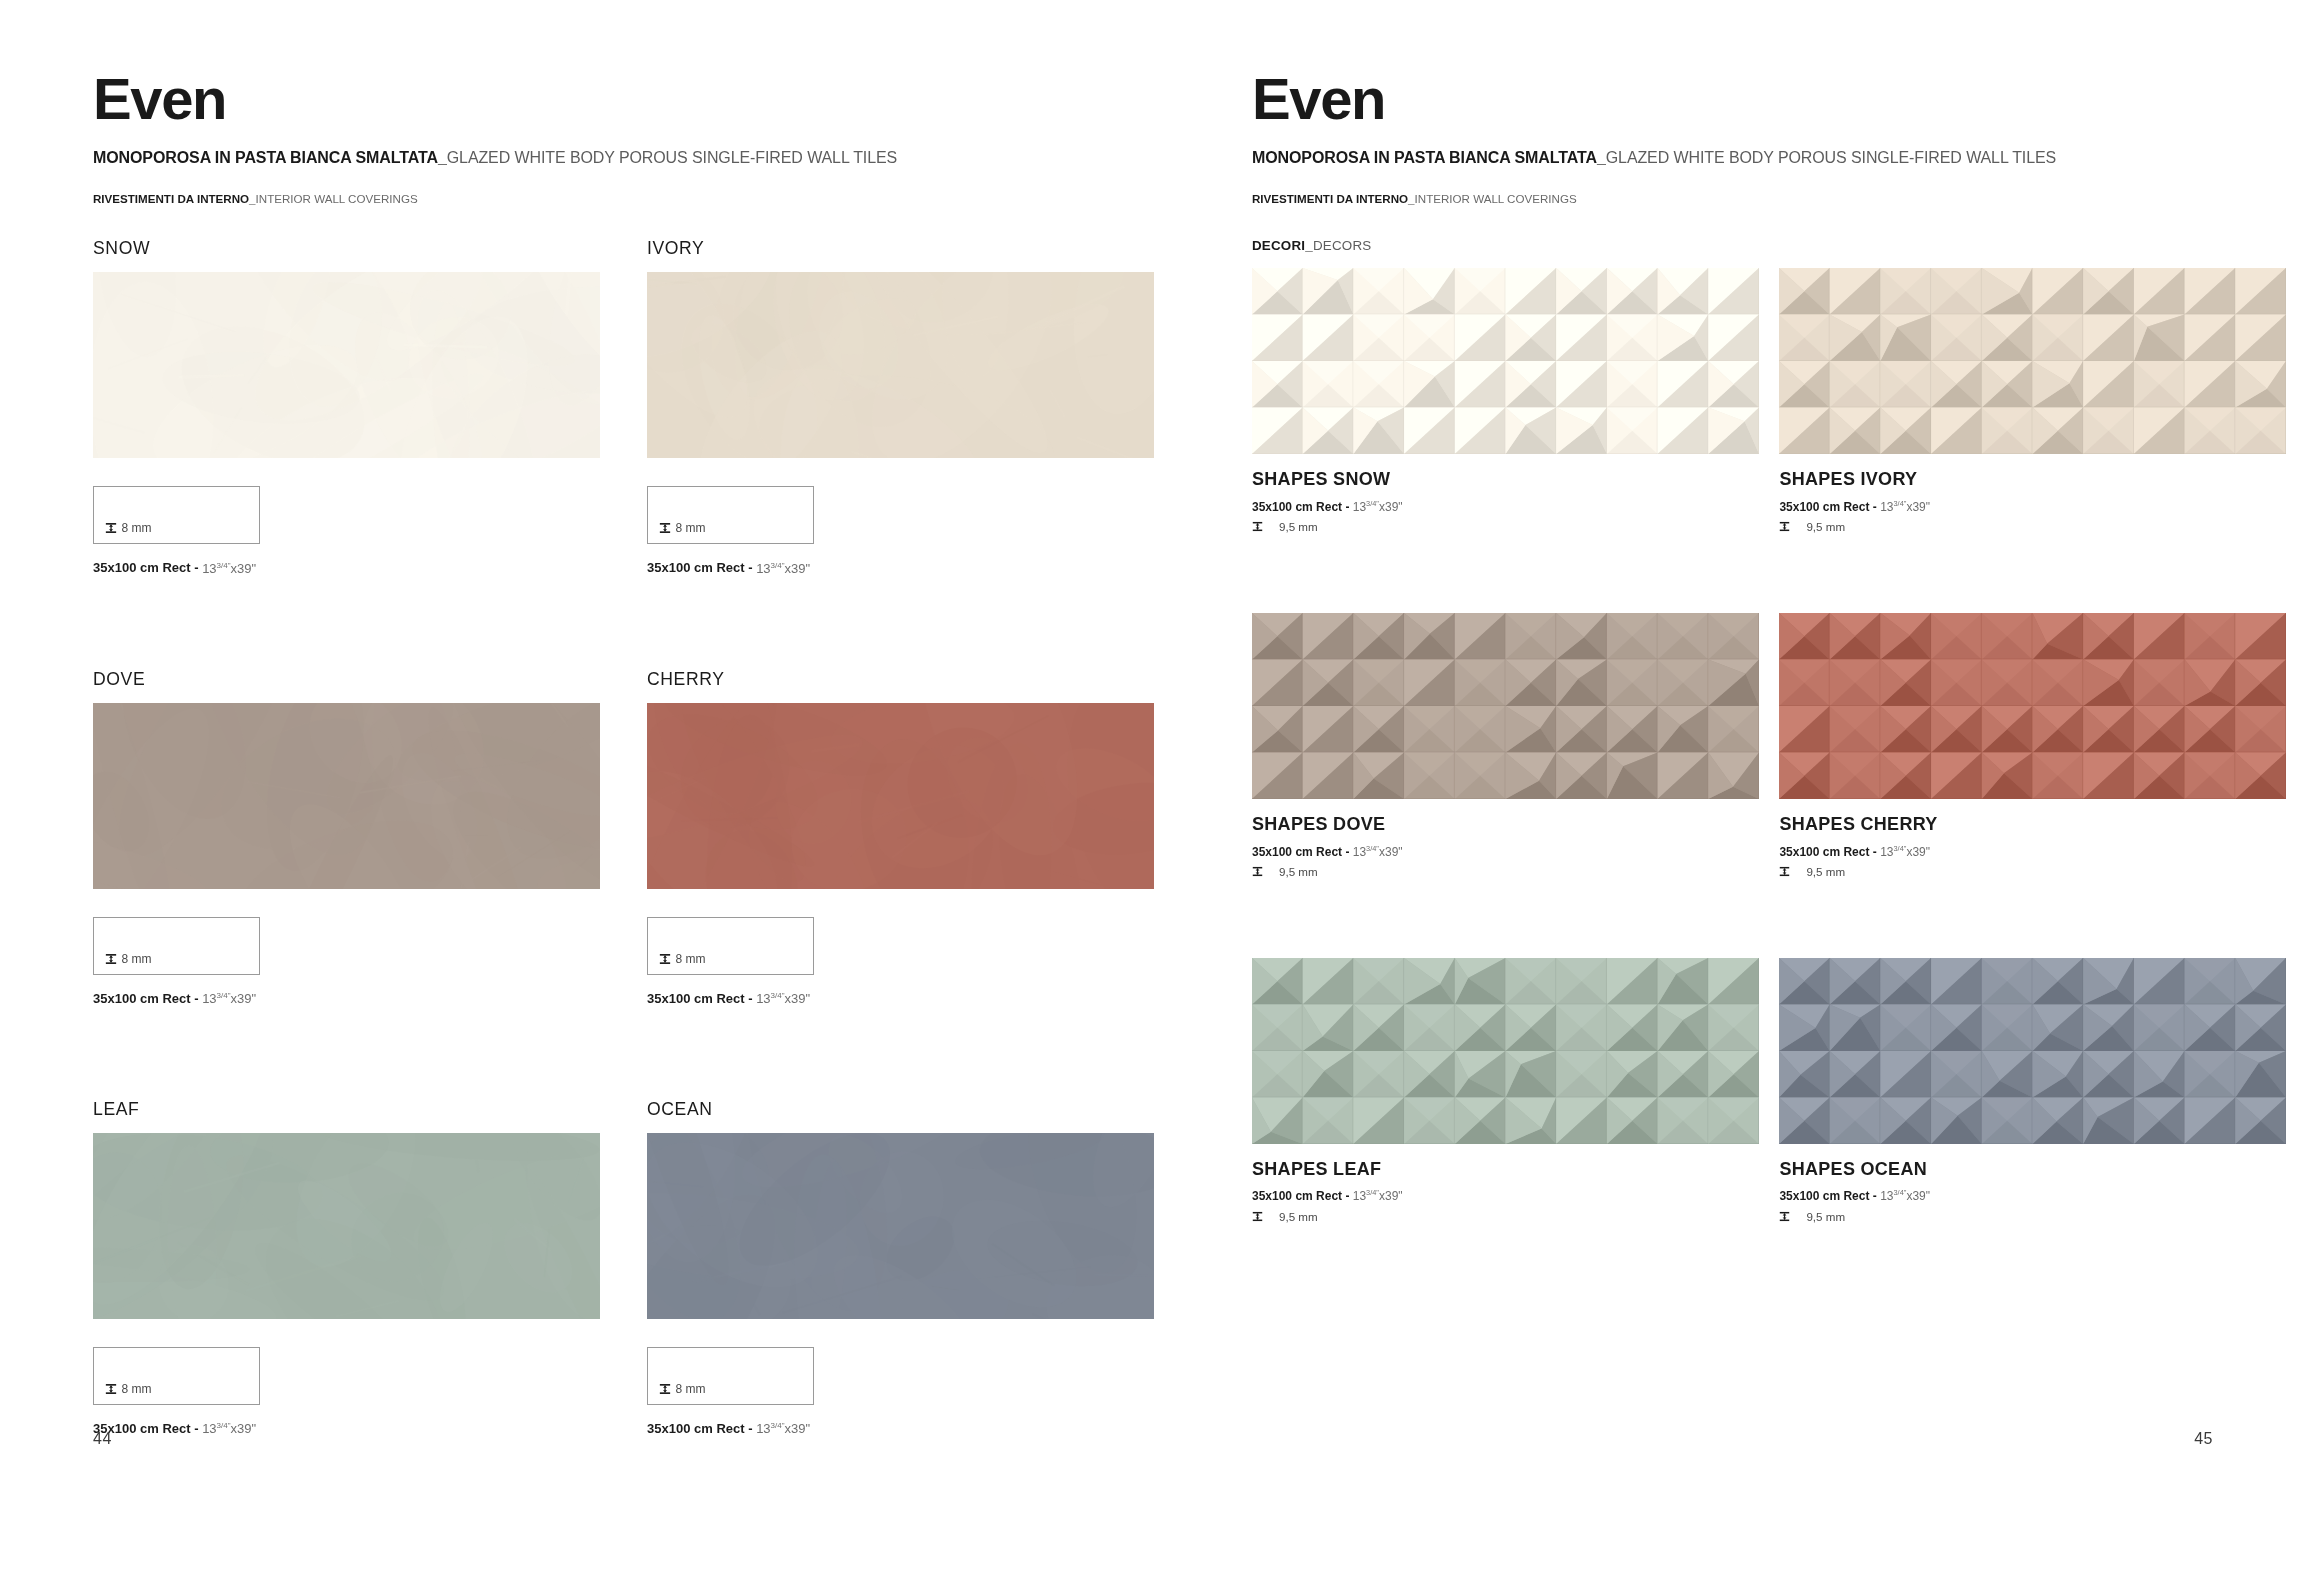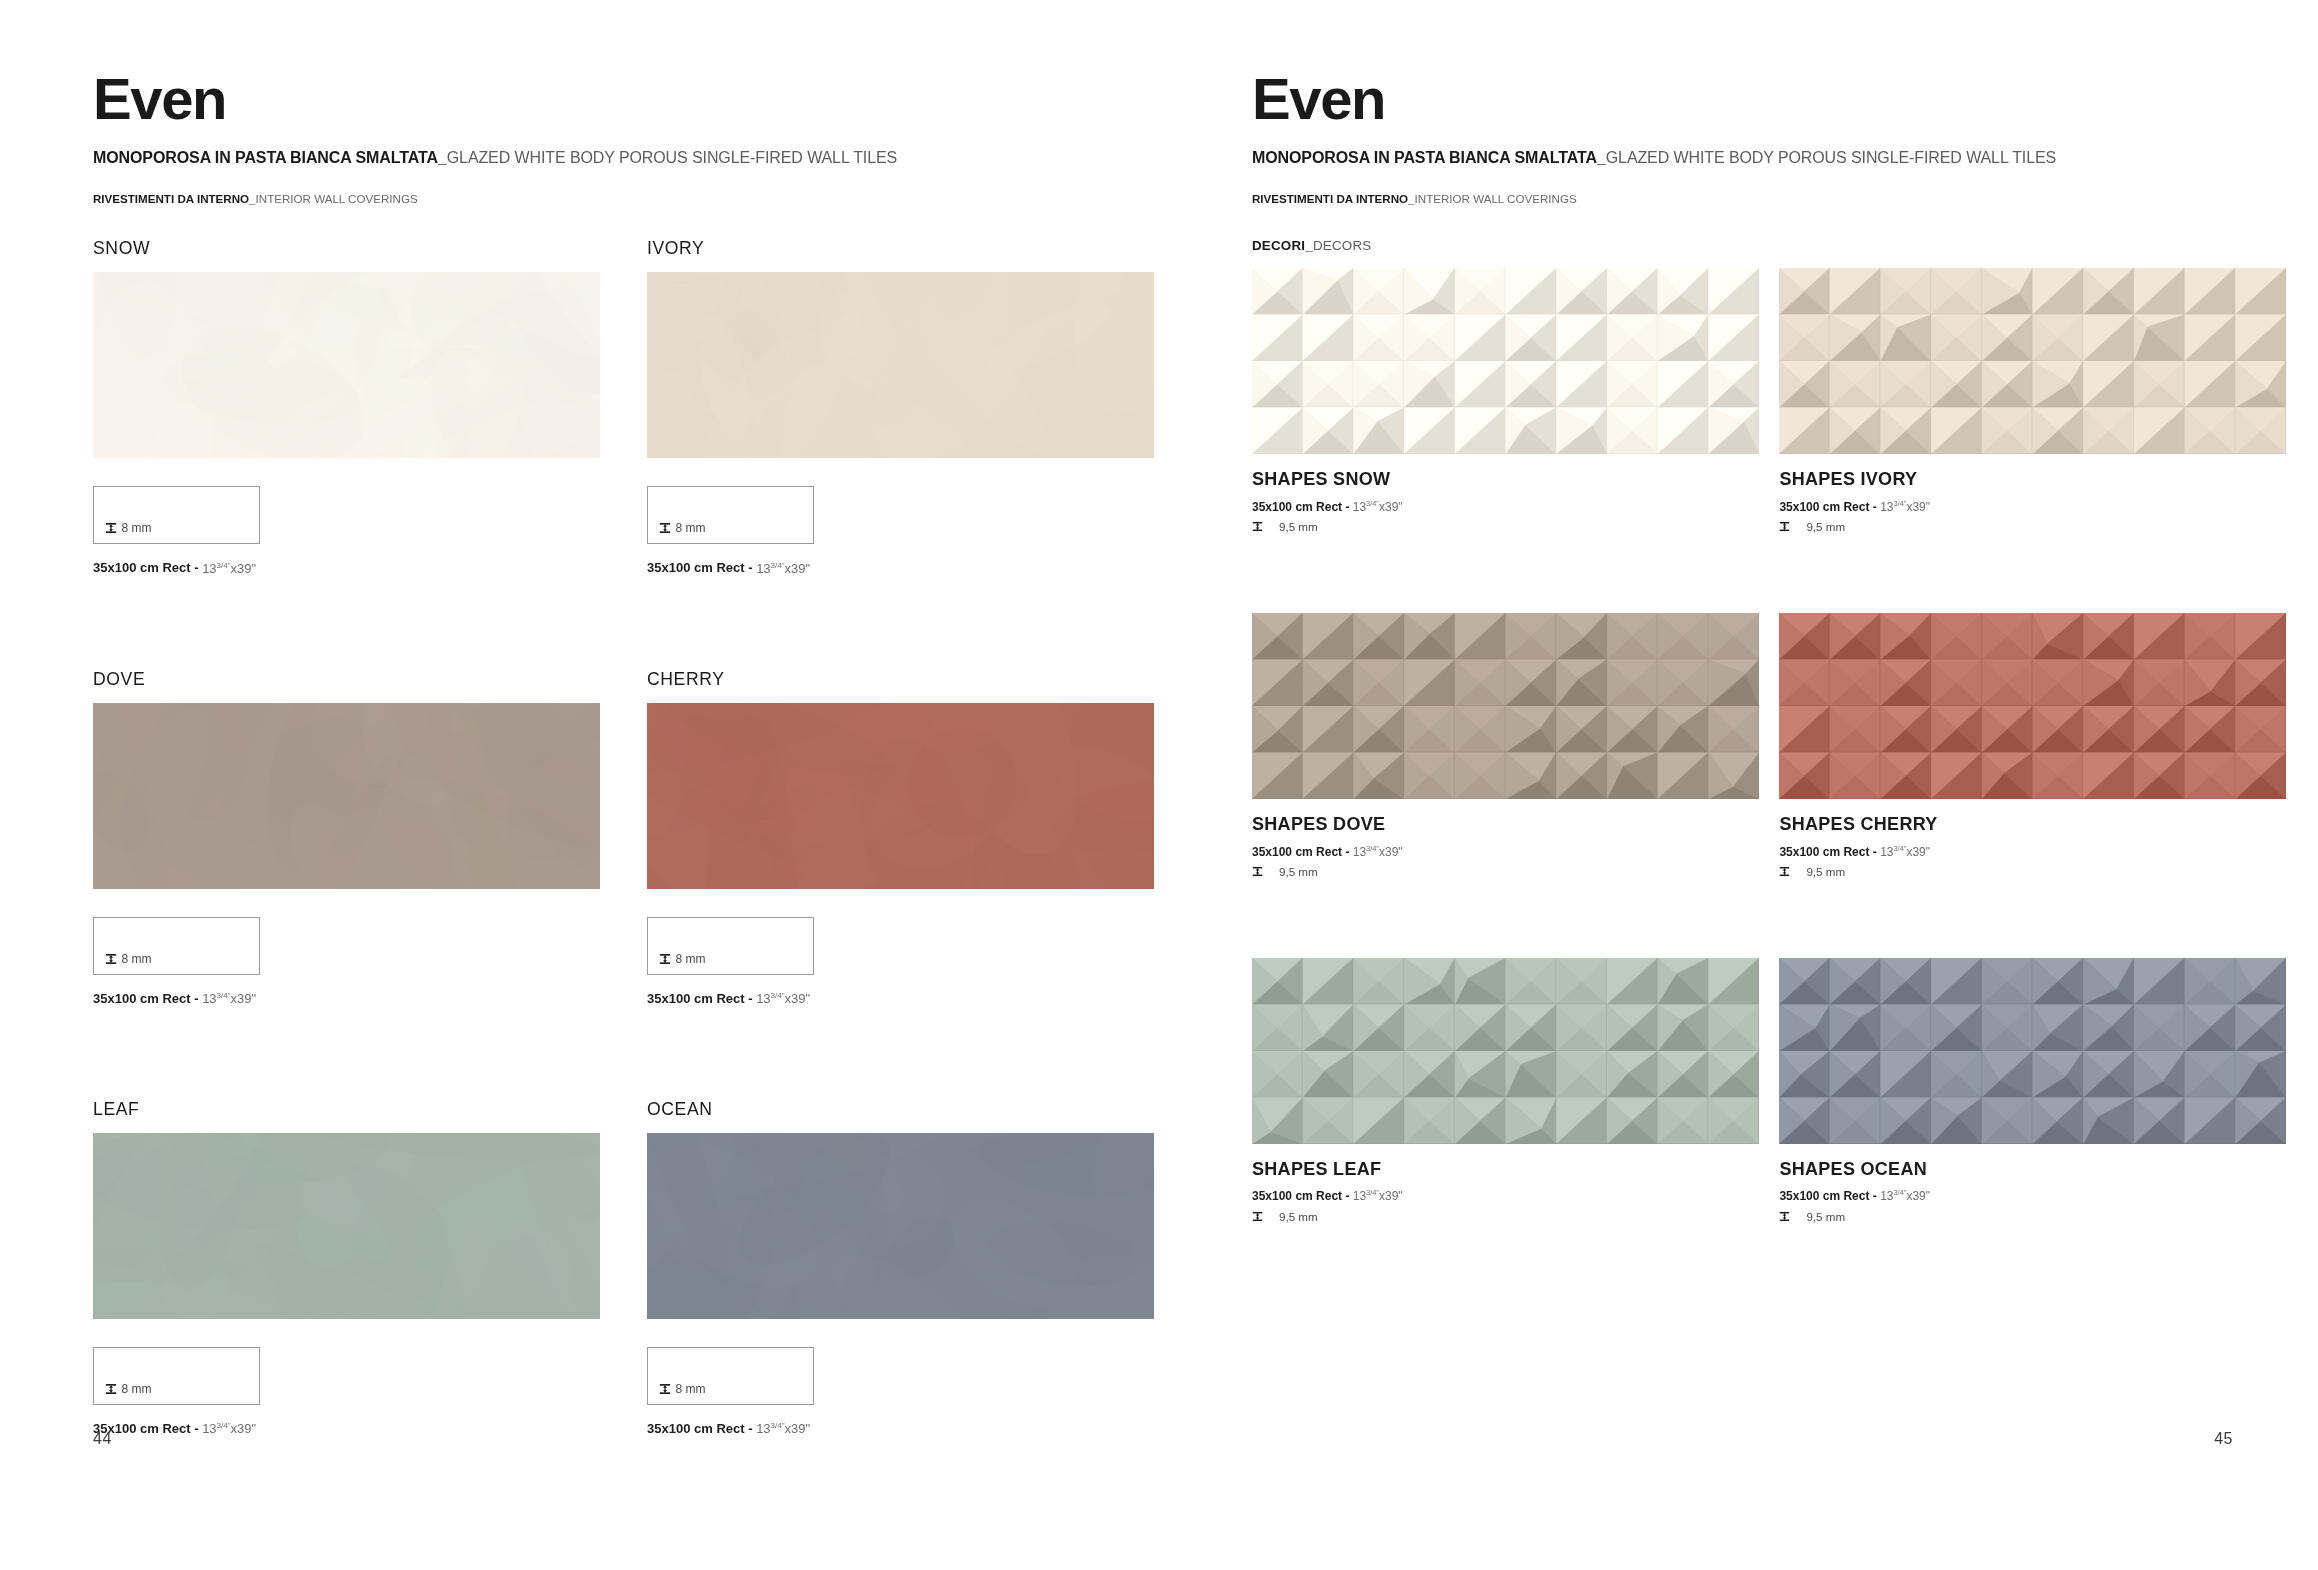--- a/index.html
+++ b/index.html
@@ -169,21 +169,21 @@
 
   
   .folio {
     position: absolute;
     bottom: 58px;
     font-size: 16px;
     color: #3a3a3a;
     letter-spacing: 0.5px;
   }
   .folio.left  { left: 93px; text-align: center; }
-  .folio.right { right: 85px; }
+  .folio.right { right: 105px; }
 </style>
 </head>
 <body>
 
 <div class="spread">
 
   <div class="page">
 
     <div class="brand-title">Even</div>
 

